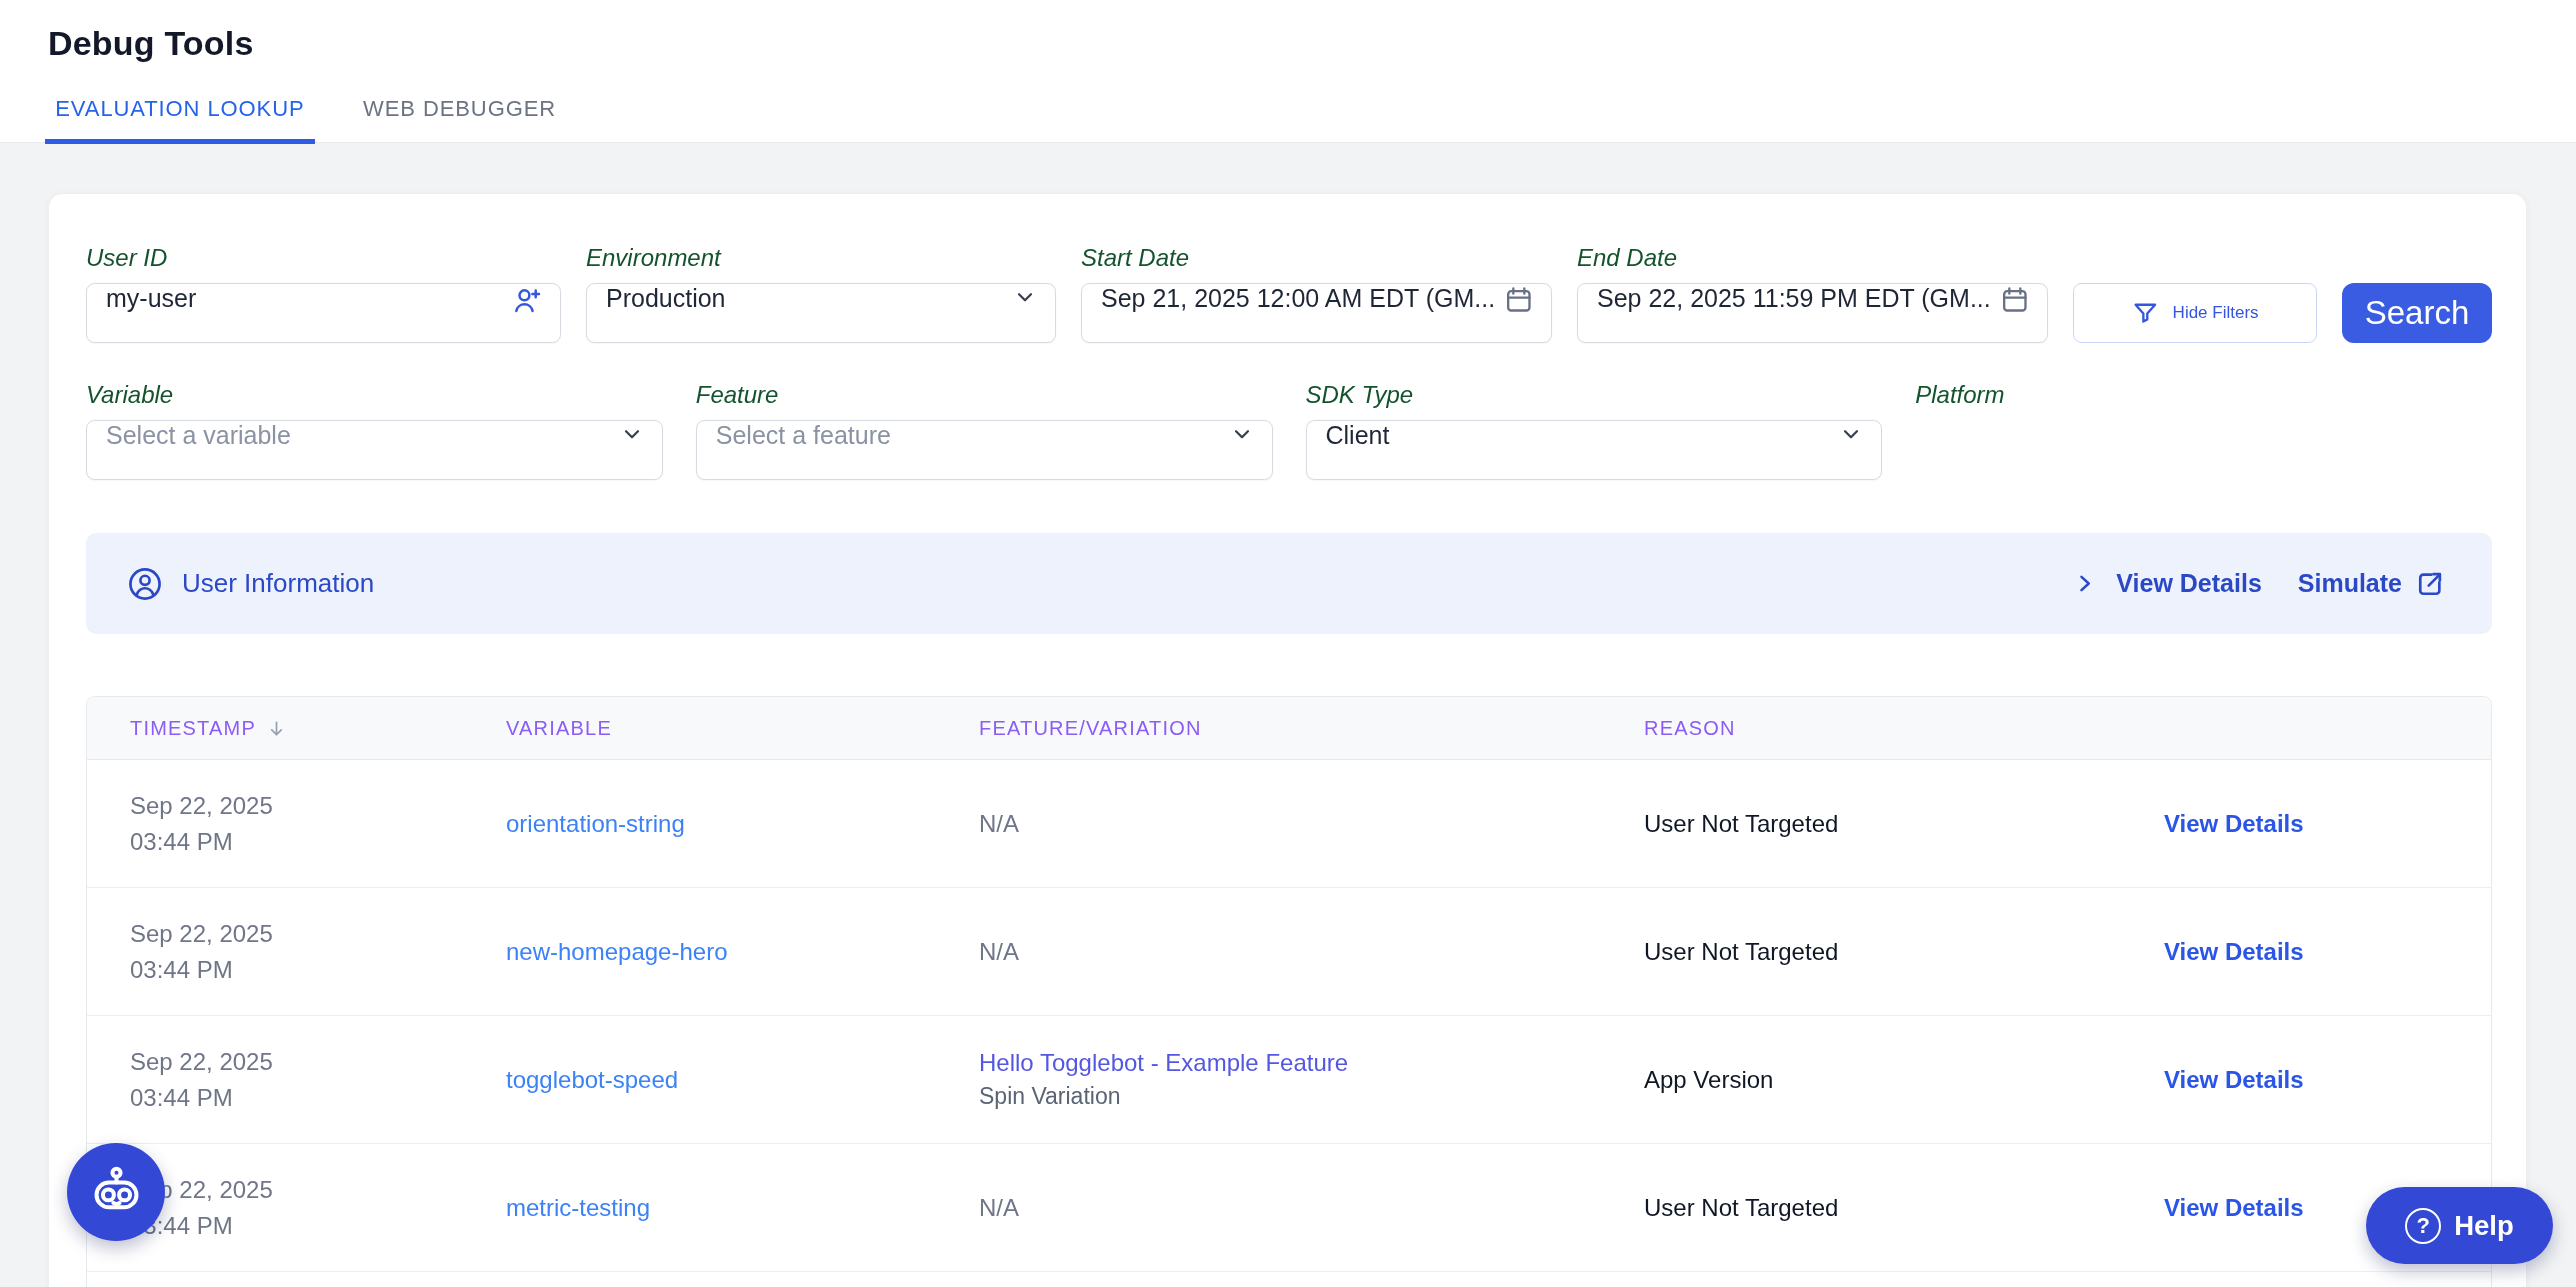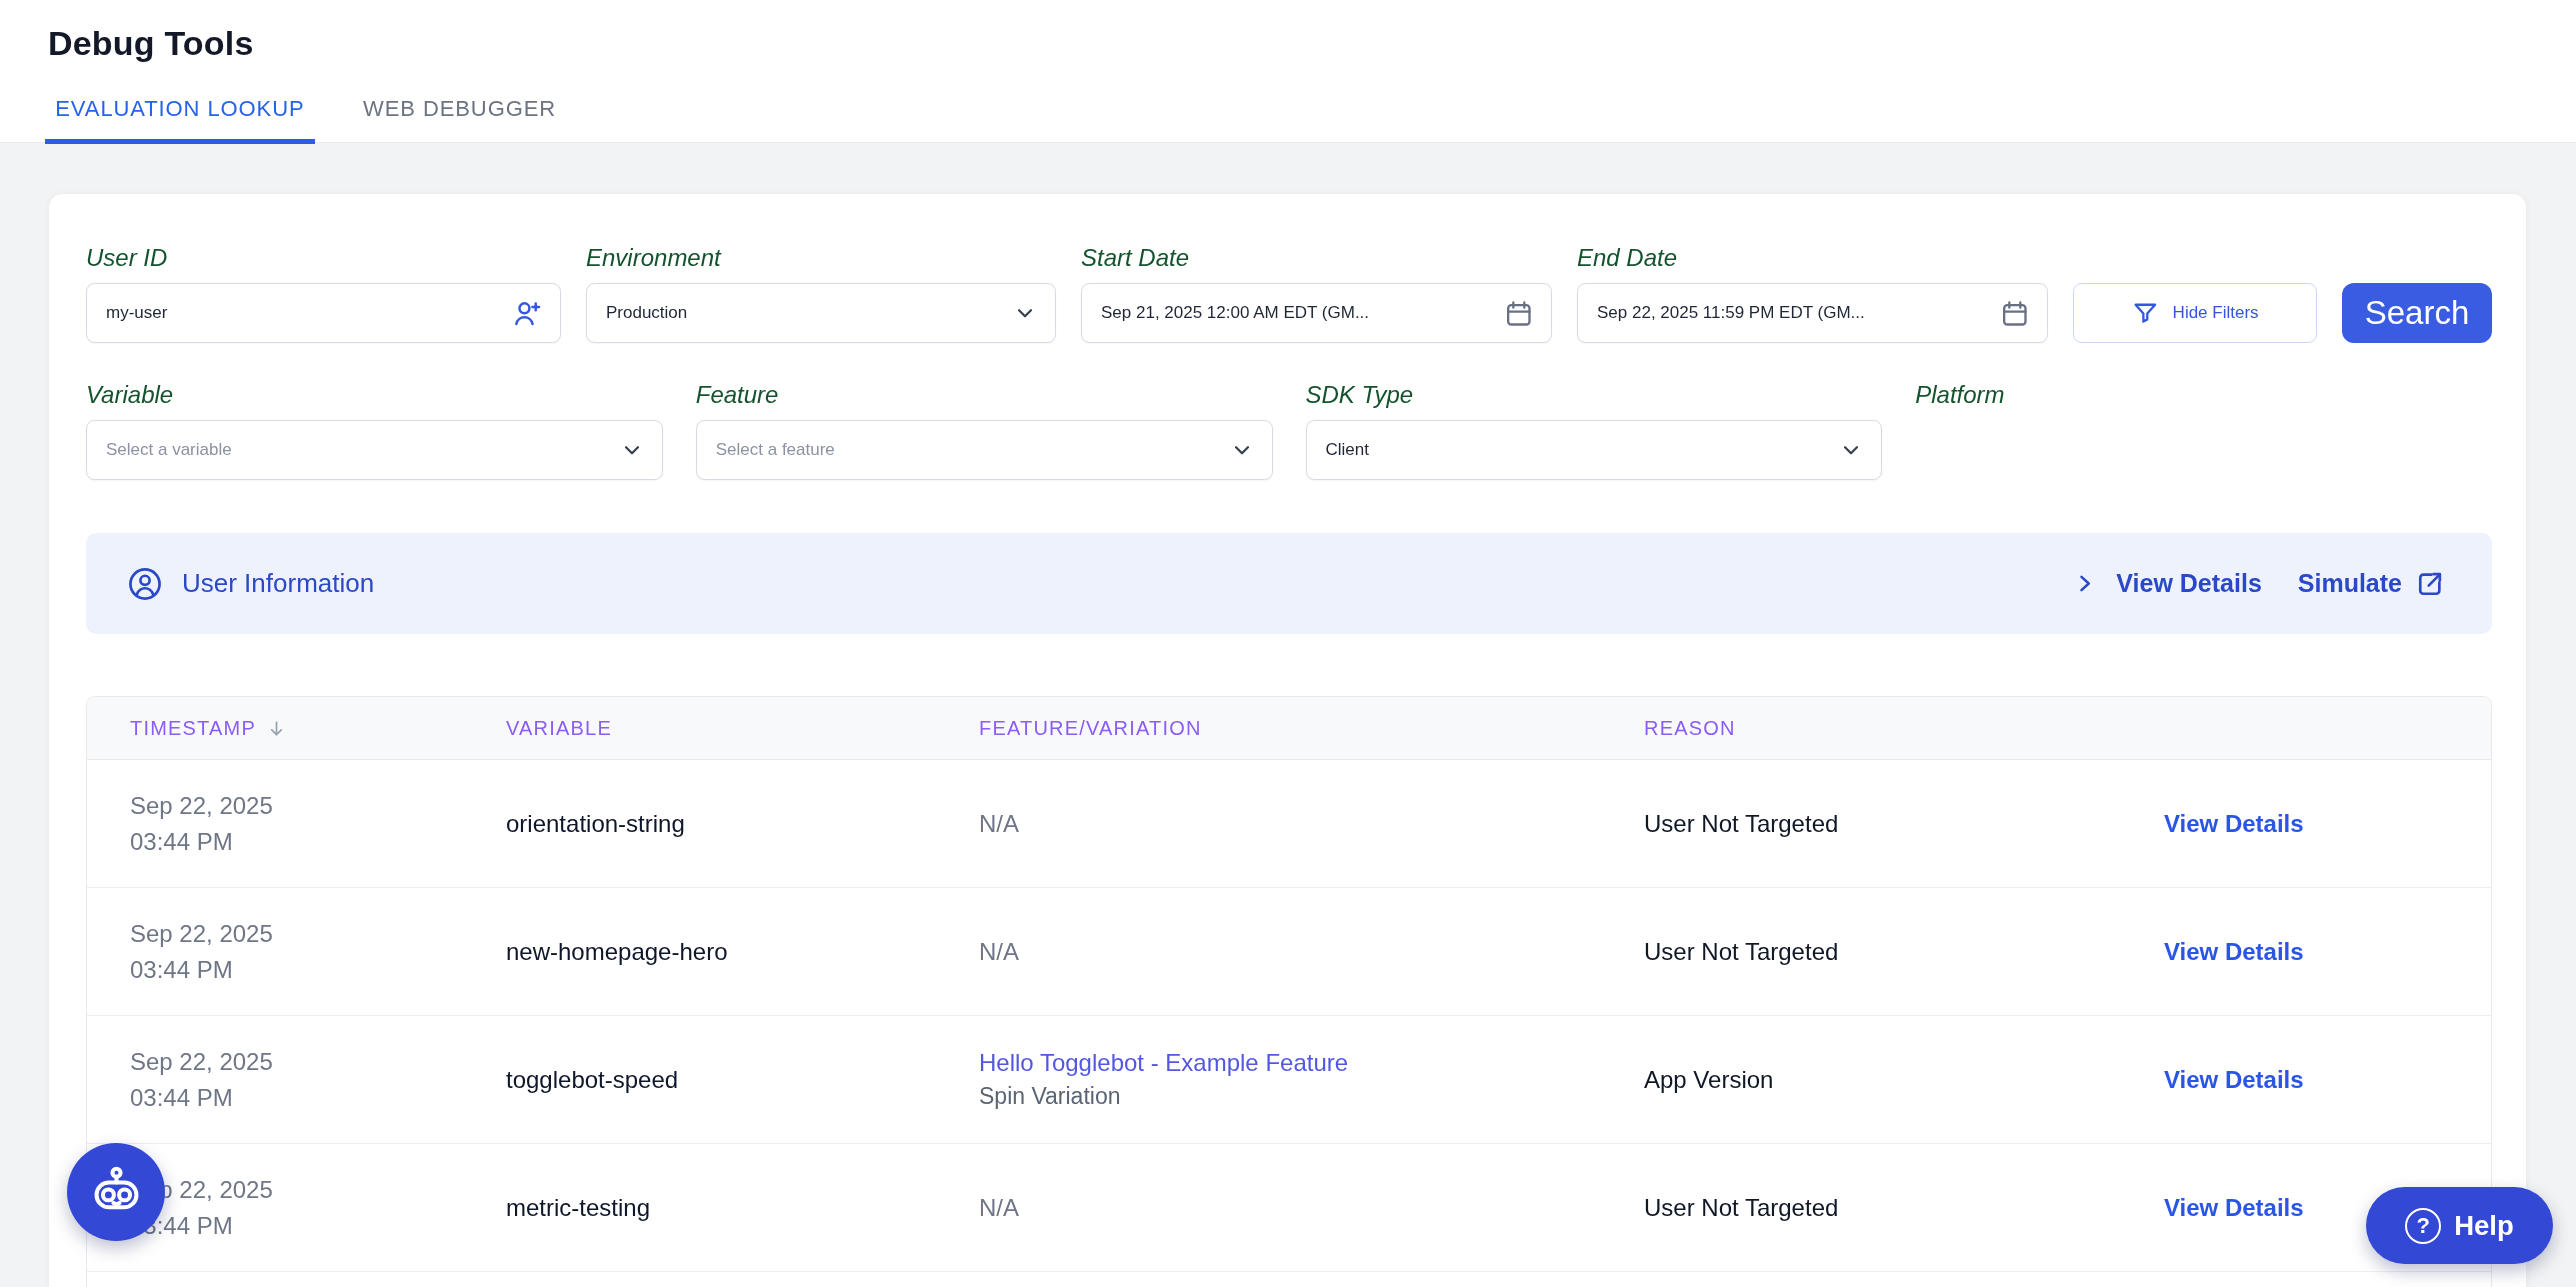--- a/index.html
+++ b/index.html
@@ -27,21 +27,21 @@
     background:#fff; border-radius:13.7px; box-shadow:0 1.7px 8.6px rgba(16,24,40,.05);
     padding:50px 34px 0 37px;
   }
 
   
   .filter-row1 { display:flex; justify-content:space-between; align-items:flex-end; }
   .filter-row2 { display:flex; gap:33px; margin-top:38px; }
   .fld label { display:block; font-size:24px; color:#14532d; margin-bottom:11px; font-weight:400;font-style:italic; }
   .control {
     height:60px; border:1.7px solid #D6DAE1; border-radius:8.6px; background:#fff;
-    display:flex; align-items:center; padding:0 17px 0 19px; font-size:17px; color:#1F2737;
+    display:flex; align-items:flex-start; padding:0 17px 0 19px; font-size:25px; color:#1F2737;
     box-shadow:0 0.9px 1.7px rgba(16,24,40,.04); cursor:pointer;
   }
   .control .val { flex:1; white-space:nowrap; overflow:hidden; }
   .control .placeholder { color:#8A92A3; }
   .txt { flex:1; border:none; outline:none; font:inherit; color:#1F2737; background:transparent; min-width:0; }
   .w-user { width:475px; } .w-env { width:470px; } .w-date { width:471px; }
   .flex1 { flex:1; }
   .btn-hide {
     width:244px; height:60px; border:1.7px solid #C8D6F6; border-radius:8.6px; background:#fff;
     color:#3355E0; font-size:17px; font-weight:500; font-family:inherit;
@@ -64,21 +64,21 @@
   .banner-right .gap-sm { width:17px; } .banner-right .gap-lg { width:36px; } .banner-right .gap-xs { width:12px; }
 
   
   .table { margin-top:62px; border:1.7px solid #E7E9ED; border-radius:8.6px; overflow:hidden; background:#fff; }
   .grid-cols { display:grid; grid-template-columns:419px 473px 665px 520px 1fr; align-items:center; }
   .thead { height:63px; background:#F8F9FB; border-bottom:1.7px solid #E7E9ED; color:#8b5cf6; font-size:20px; letter-spacing:1.2px; font-weight:500; }
   .th-first { padding-left:43px; display:flex; align-items:center; gap:8.6px; cursor:pointer; }
   .trow { height:128px; border-bottom:1.7px solid #ECEEF2; font-size:24px; background:#fff; }
   .trow-empty { height:38px; background:#fff; }
   .ts { color:#6E7687; line-height:36px; padding-left:43px; }
-  .var { color:#0f172a; }
+  .var { color:#3b82f6; }
   .na { color:#6E7687; }
   .feature-link { color:#5457E2; cursor:pointer; display:inline-block; }
   .variation { color:#5A6474; font-size:23px; margin-top:6.9px; }
   .reason { color:#101826; }
   .row-action { color:#2B55E6; font-weight:600; font-size:24px; cursor:pointer; display:inline-block; }
 
   
   .bot-fab {
     position:absolute; left:67px; top:1143px; width:98px; height:98px; border-radius:50%;
     background:#3448D6; border:none; display:flex; align-items:center; justify-content:center;

